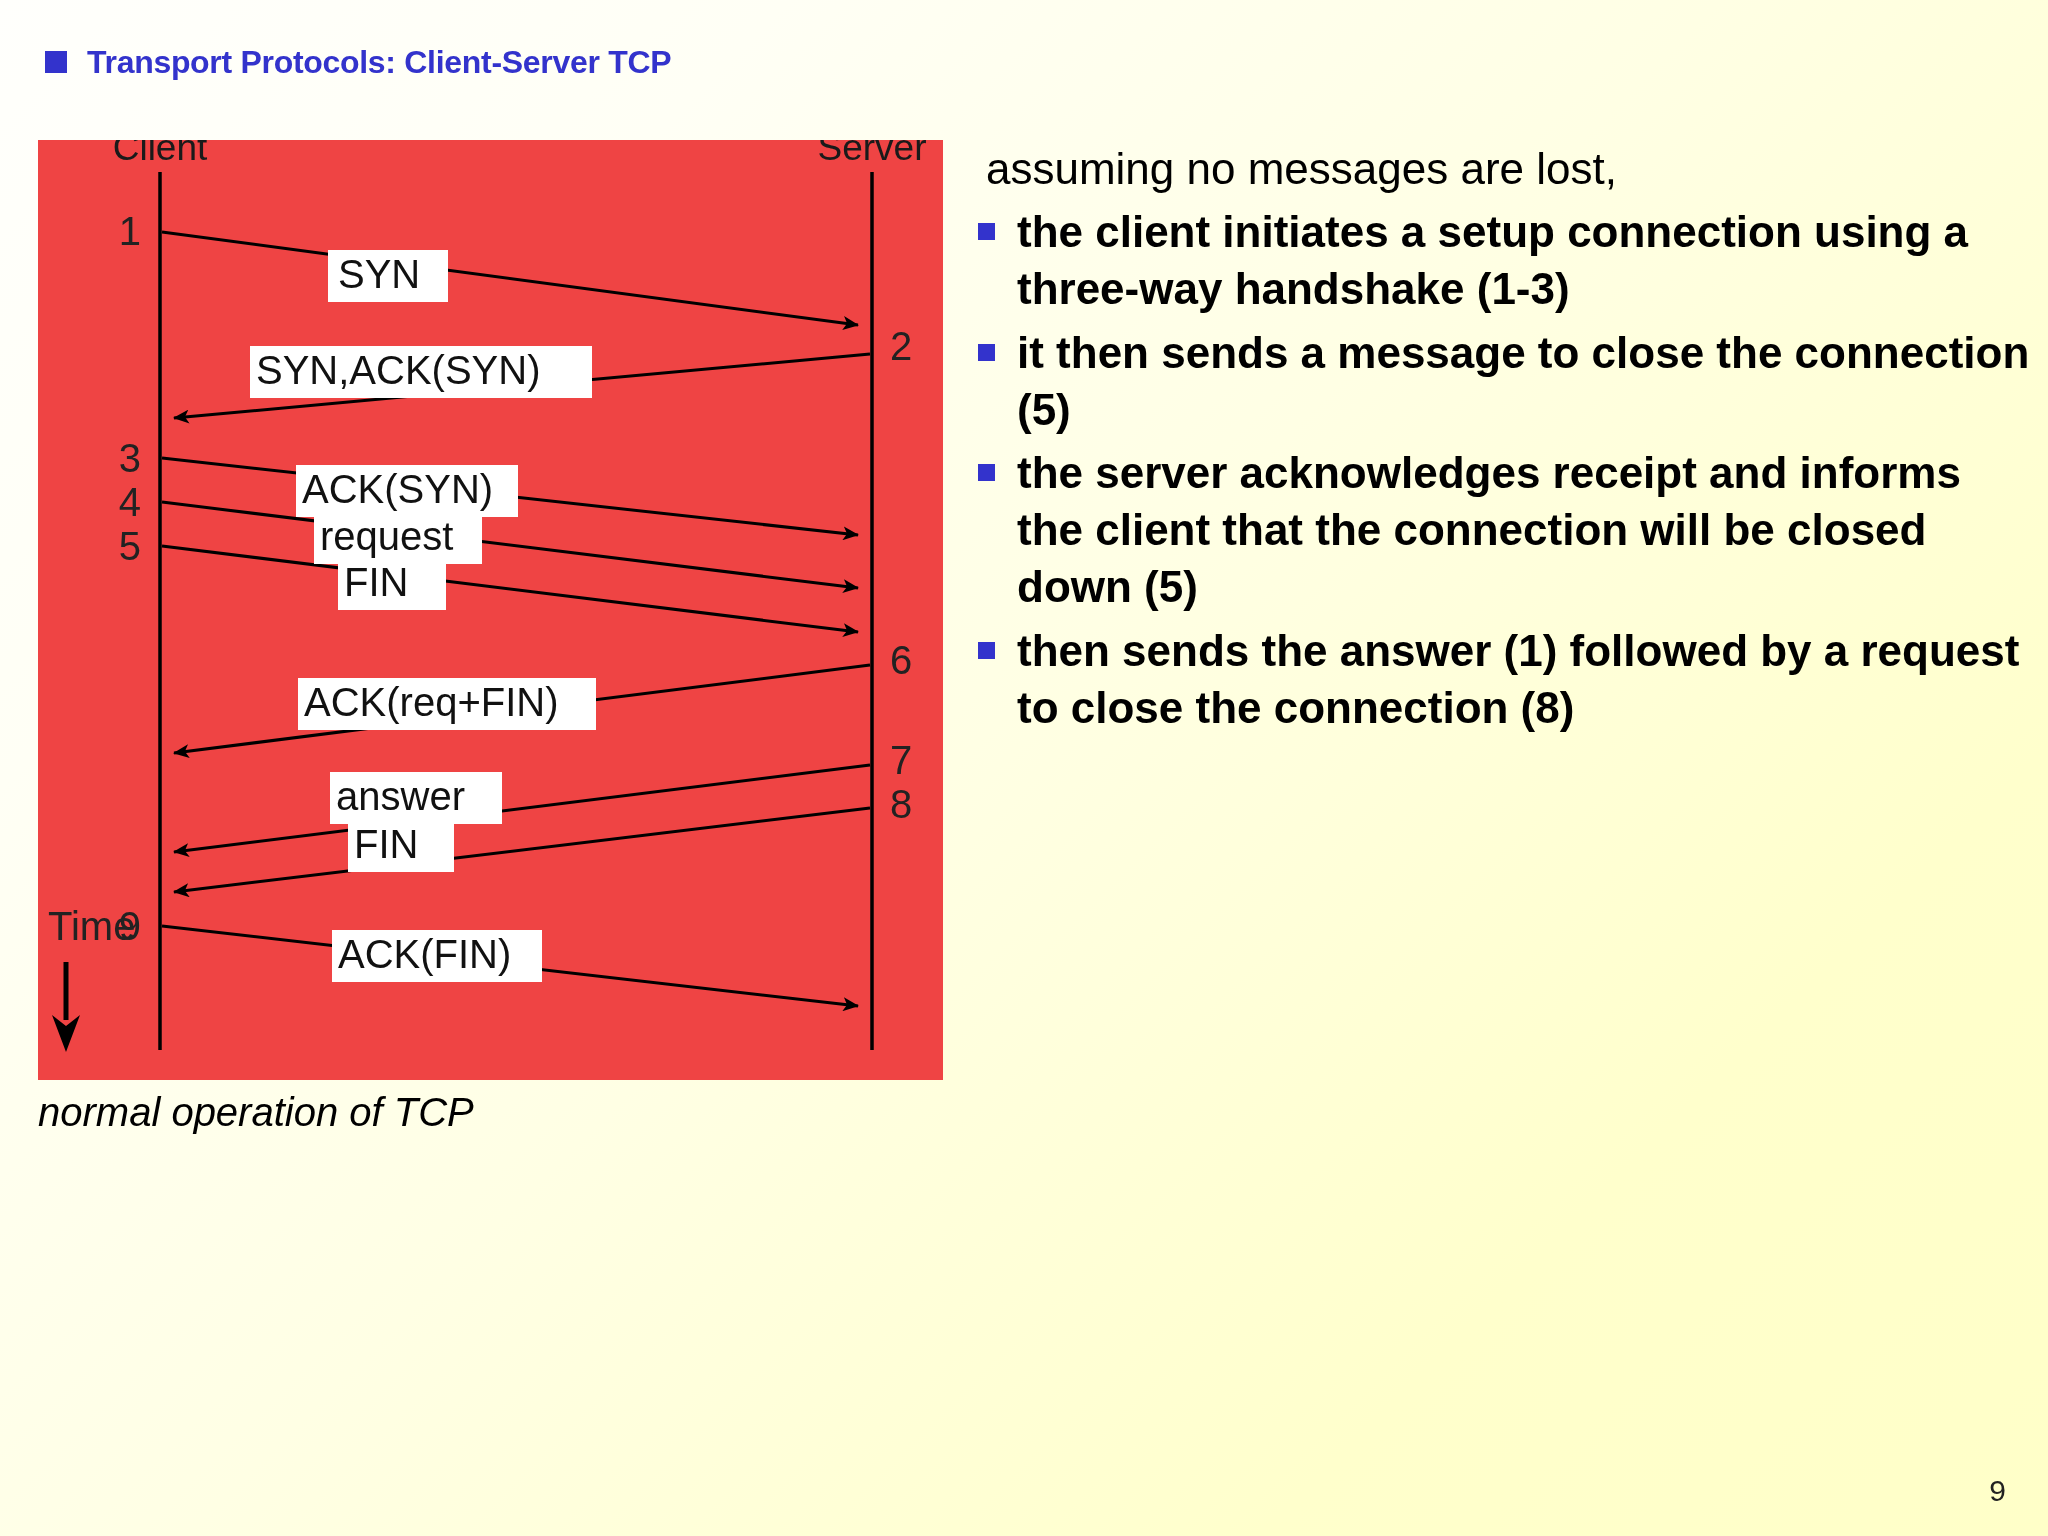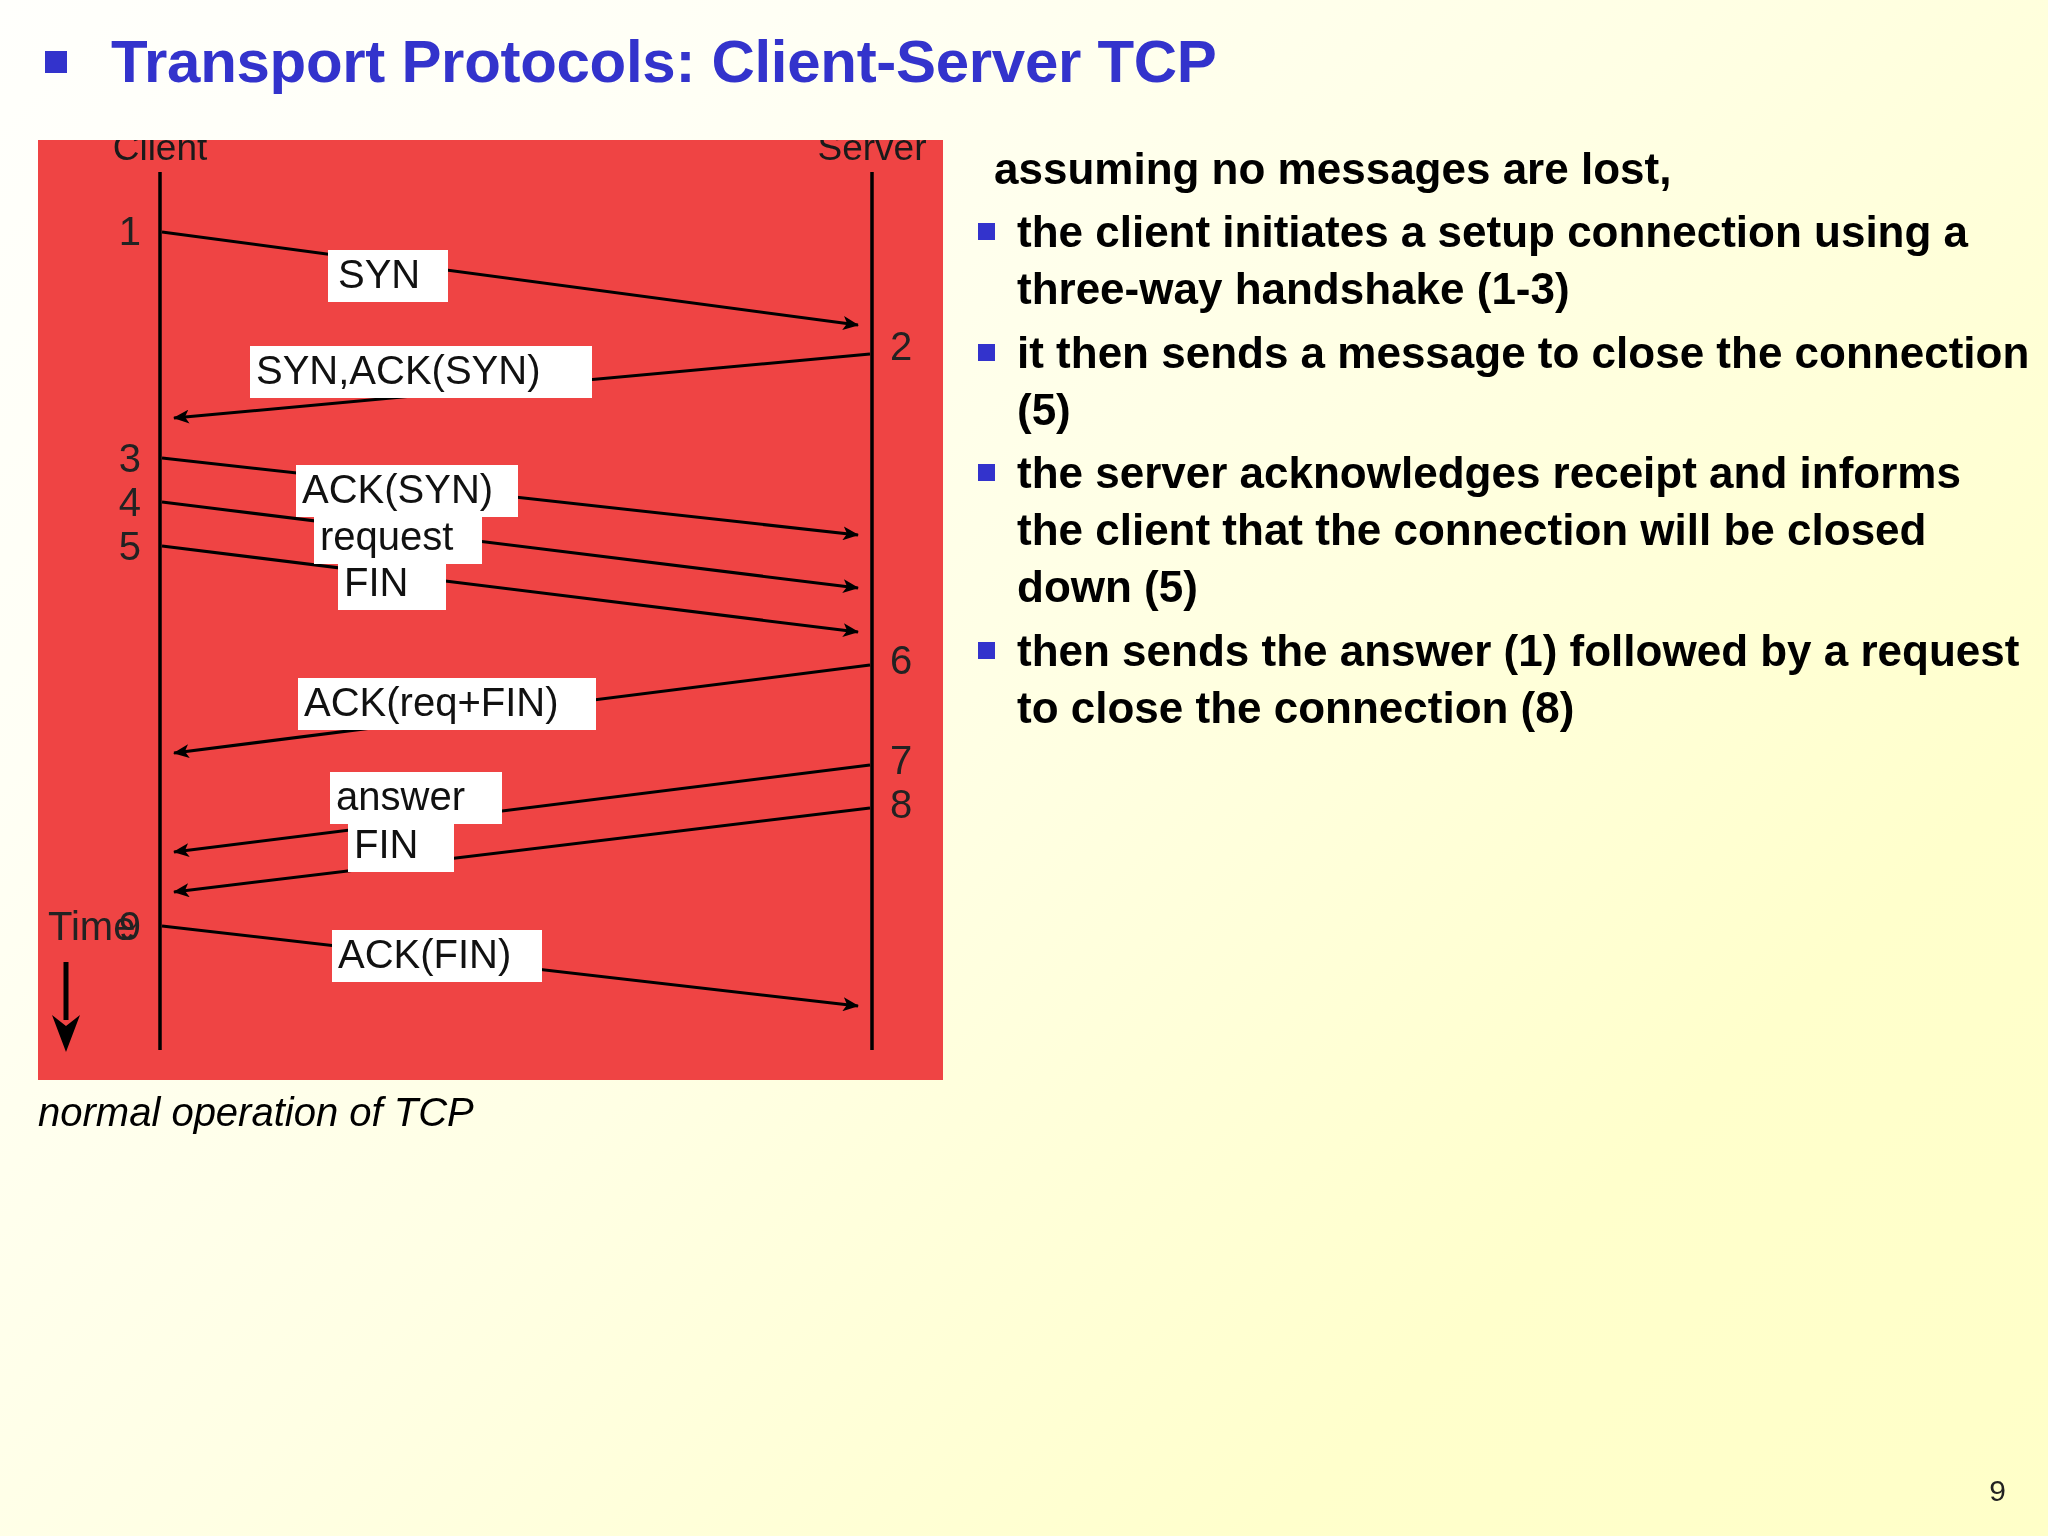--- a/index.html
+++ b/index.html
@@ -9,21 +9,21 @@
     background:linear-gradient(135deg,#fffffc 0%,#fffff5 22%,#ffffe4 48%,#ffffcc 78%,#ffffc8 100%);
     font-family:"Liberation Sans", sans-serif;
     overflow:hidden;position:relative;
   }
   .slide{position:absolute;inset:0;}
 
   
   #title-row{position:absolute;left:0;top:22px;width:2048px;height:80px;display:flex;align-items:center;}
   #title-bullet{width:22px;height:22px;background:#3333cc;margin-left:45px;flex:0 0 auto;}
   #title-text{
-    margin-left:44px;color:#3333cc;font-weight:bold;font-size:60px;
+    margin-left:20px;color:#3333cc;font-weight:bold;font-size:32px;
     letter-spacing:-0.3px;white-space:nowrap;line-height:1;
   }
 
   
   #diagram-panel{
     position:absolute;left:38px;top:140px;width:905px;height:940px;
     background:#ef4444;
   }
   #diagram-svg{position:absolute;left:0;top:0;}
 
@@ -33,21 +33,21 @@
     text-align:left;font-style:italic;font-size:40px;color:#000;
     font-family:"Liberation Sans", sans-serif;
   }
 
   
   #notes-column{
     position:absolute;left:960px;top:140px;width:1070px;
     font-size:44px;font-weight:bold;color:#000;line-height:1.30;
   }
   .note-lead{
-    margin:0 0 6px 34px;font-weight:bold;
+    margin:0 0 6px 26px;font-weight:normal;
   }
   .note-item{
     display:flex;align-items:flex-start;margin:5px 0 6px 0;
   }
   .note-bullet{
     flex:0 0 auto;width:17px;height:17px;background:#3333cc;
     margin-top:20px;margin-left:18px;margin-right:22px;
   }
   .note-label{flex:1 1 auto;}
 

